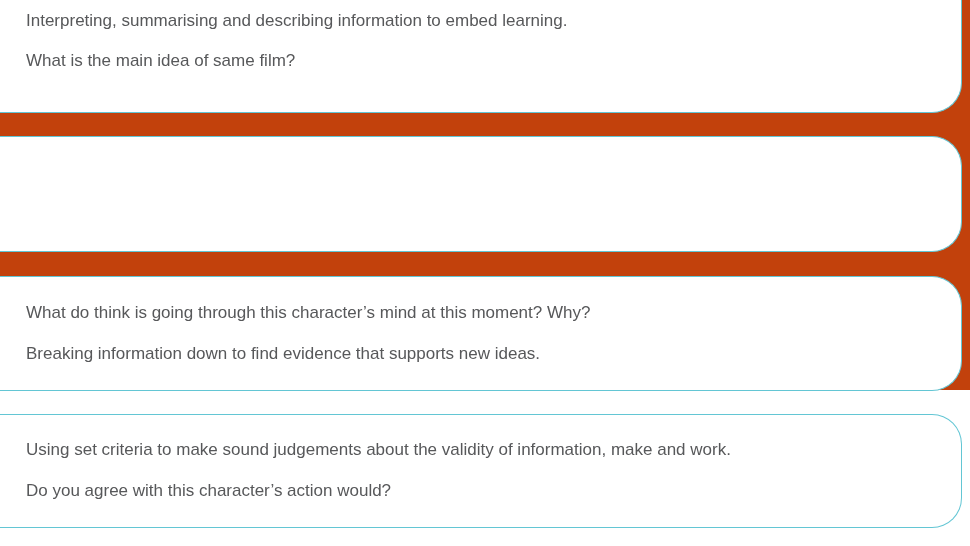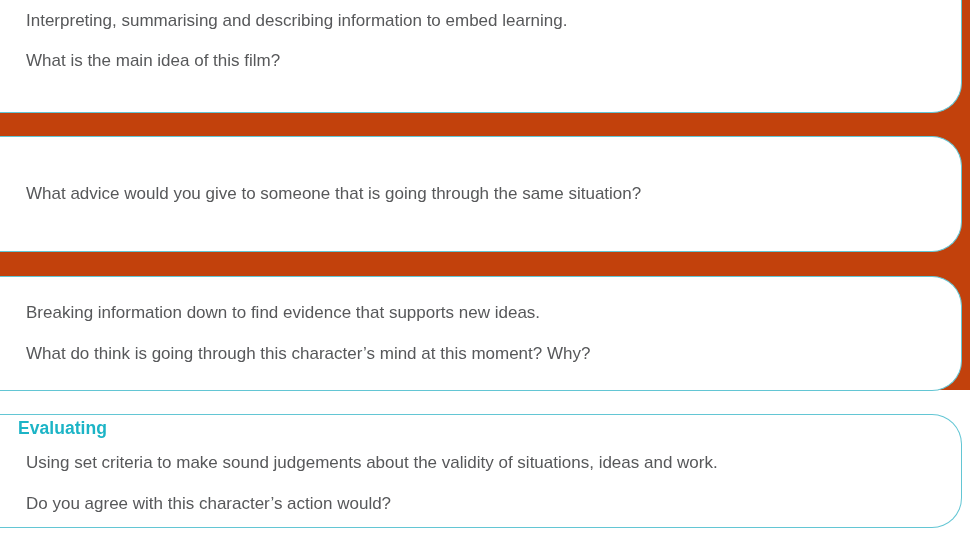--- a/index.html
+++ b/index.html
@@ -80,38 +80,36 @@
 </style>
 </head>
 <body>
 
 <div class="taxonomy-list">
 
   <section class="card card-1">
     <div class="card-inner">
       <h2 class="card-heading">Understanding</h2>
       <p class="card-line">Interpreting, summarising and describing information to embed learning.</p>
-      <p class="card-line">What is the main idea of this film?</p>
+      <p class="card-line">What is the main idea of same film?</p>
     </div>
   </section>
 
   <section class="card card-2">
     <div class="card-inner">
-      <p class="card-line">What advice would you give to someone that is going through the same situation?</p>
     </div>
   </section>
 
   <section class="card card-3">
     <div class="card-inner">
+      <p class="card-line">What do think is going through this character’s mind at this moment? Why?</p>
       <p class="card-line">Breaking information down to find evidence that supports new ideas.</p>
-      <p class="card-line">What do think is going through this character’s mind at this moment? Why?</p>
     </div>
   </section>
 
   <section class="card card-4">
     <div class="card-inner">
-      <h2 class="card-heading">Evaluating</h2>
-      <p class="card-line">Using set criteria to make sound judgements about the validity of situations, ideas and work.</p>
+      <p class="card-line">Using set criteria to make sound judgements about the validity of information, make and work.</p>
       <p class="card-line">Do you agree with this character’s action would?</p>
     </div>
   </section>
 
 </div>
 
 </body></html>

